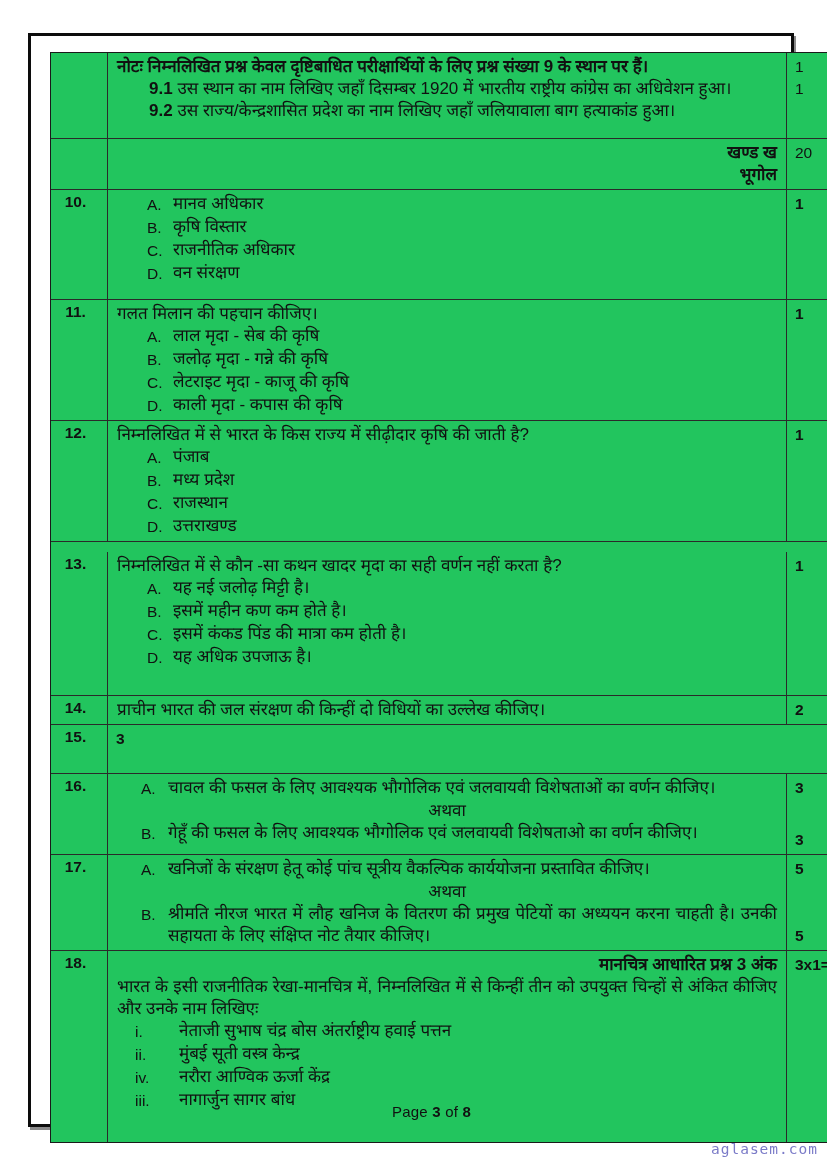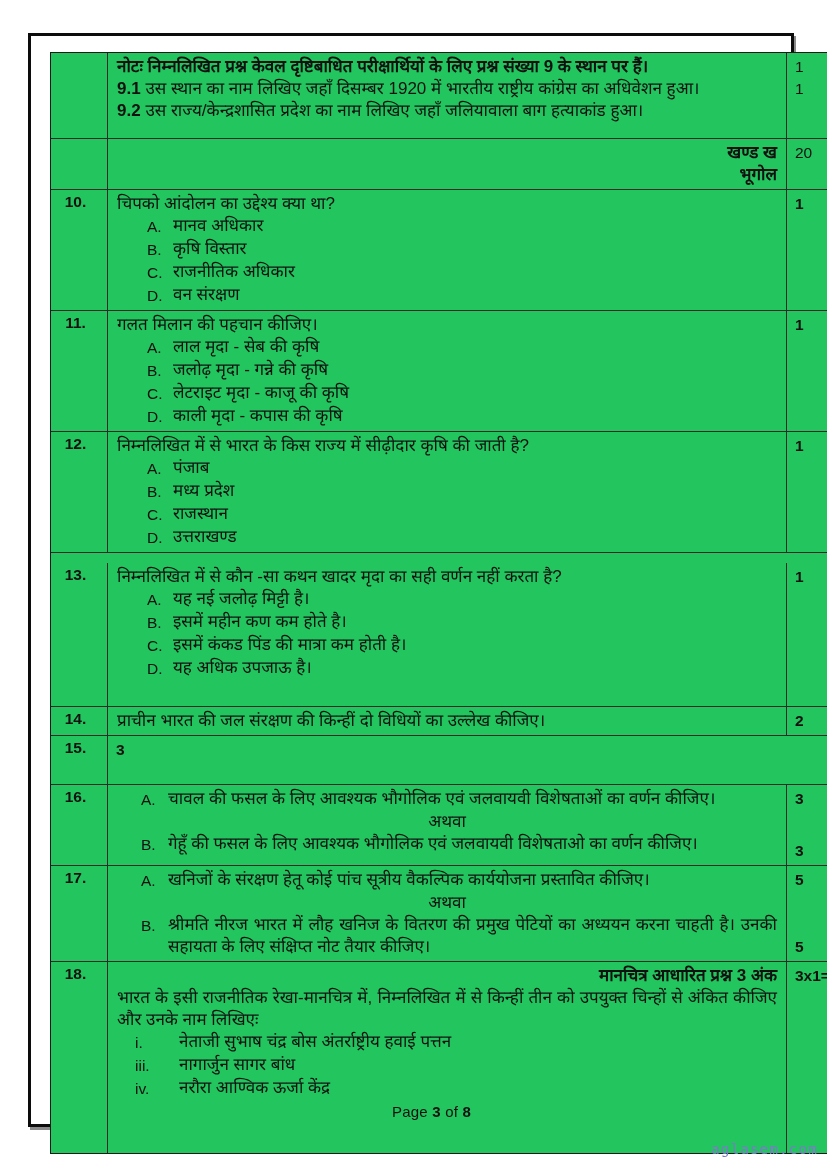--- a/index.html
+++ b/index.html
@@ -21,21 +21,21 @@
     font-size:17px; line-height:22px; }
   .c-marks { padding:3px 4px 3px 8px; font-size:15.5px; line-height:22px; }
   .c-marks.boldm { font-weight:bold; }
   .c-marks.split { display:flex; flex-direction:column; justify-content:space-between; }
 
   .bold { font-weight:bold; }
   .just { text-align:justify; }
   .center { text-align:right; }
 
   .sub-q { text-align:justify; }
-  .sub-q .lbl { font-weight:bold; }
+  .sub-q .lbl { font-weight:bold;margin-left:32px; }
 
   .opt { display:flex; margin-left:30px; }
   .opt .ol { width:26px; flex:0 0 26px; font-size:15.5px; padding-top:1px; }
   .part { display:flex; margin-left:24px; }
   .part .ol { width:27px; flex:0 0 27px; font-size:15.5px; padding-top:1px; }
   .part .pt { flex:1; text-align:justify; }
   .orword { text-align:center; }
 
   .mapitem { display:flex; margin-left:18px; }
   .mapitem .ol { width:44px; flex:0 0 44px; font-size:15.5px; padding-top:1px; }
@@ -87,21 +87,20 @@
           <div class="bold">भूगोल</div>
         </div>
         <div class="c-marks">
           <div>20</div>
         </div>
       </div>
 
       <div class="row minh-mcq">
         <div class="c-num">10.</div>
         <div class="c-body">
-          <div>चिपको आंदोलन का उद्देश्य क्या था?</div>
           <div class="opt">
               <span class="ol">A.</span>
               <span>मानव अधिकार</span>
             </div>
           <div class="opt">
               <span class="ol">B.</span>
               <span>कृषि विस्तार</span>
             </div>
           <div class="opt">
               <span class="ol">C.</span>
@@ -253,27 +252,31 @@
       <div class="row minh-q18">
         <div class="c-num">18.</div>
         <div class="c-body">
           <div class="bold center">मानचित्र आधारित प्रश्न 3 अंक</div>
           <div class="just">भारत के इसी राजनीतिक रेखा-मानचित्र में, निम्नलिखित में से किन्हीं तीन को उपयुक्त चिन्हों से अंकित कीजिए और उनके नाम लिखिएः</div>
           <div class="mapitem">
               <span class="ol">i.</span>
               <span>नेताजी सुभाष चंद्र बोस अंतर्राष्ट्रीय हवाई पत्तन</span>
             </div>
           <div class="mapitem">
+              <span class="ol">ii.</span>
+              <span>मुंबई  सूती वस्त्र केन्द्र</span>
+            </div>
+          <div class="mapitem">
+              <span class="ol">iv.</span>
+              <span>नरौरा आण्विक ऊर्जा केंद्र</span>
+            </div>
+          <div class="mapitem">
               <span class="ol">iii.</span>
               <span>नागार्जुन सागर बांध</span>
             </div>
-          <div class="mapitem">
-              <span class="ol">iv.</span>
-              <span>नरौरा आण्विक ऊर्जा केंद्र</span>
-            </div>
         </div>
         <div class="c-marks boldm">
           <div>3x1=3</div>
         </div>
       </div>
 
     </div>
 
     <div class="footer"><span>Page</span>&nbsp;<b>3</b>&nbsp;<span>of</span>&nbsp;<b>8</b></div>
   </div>

